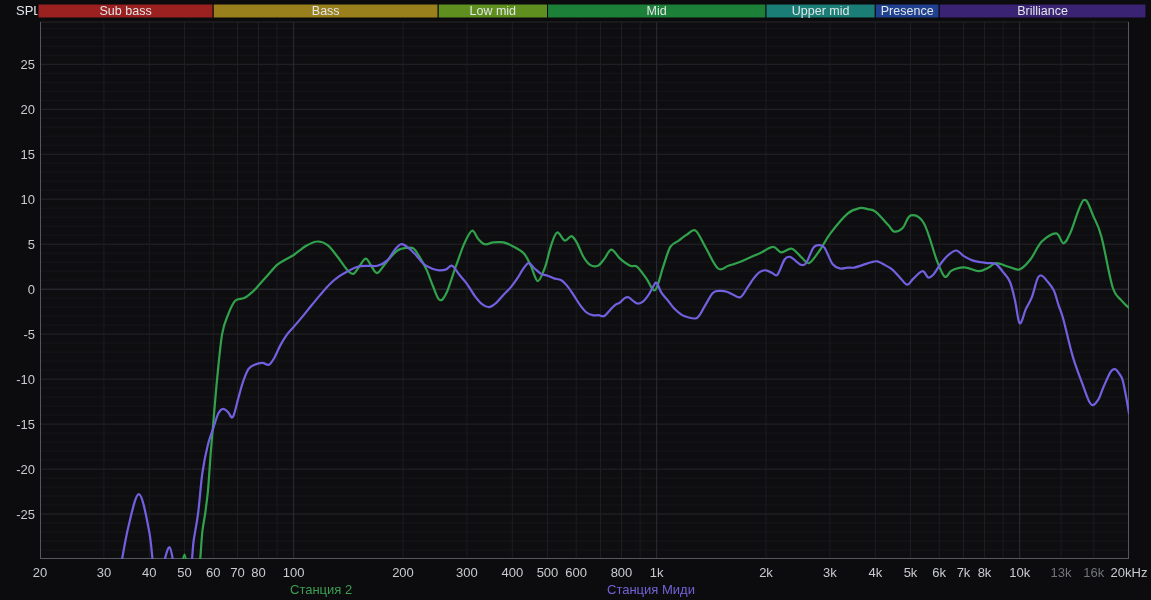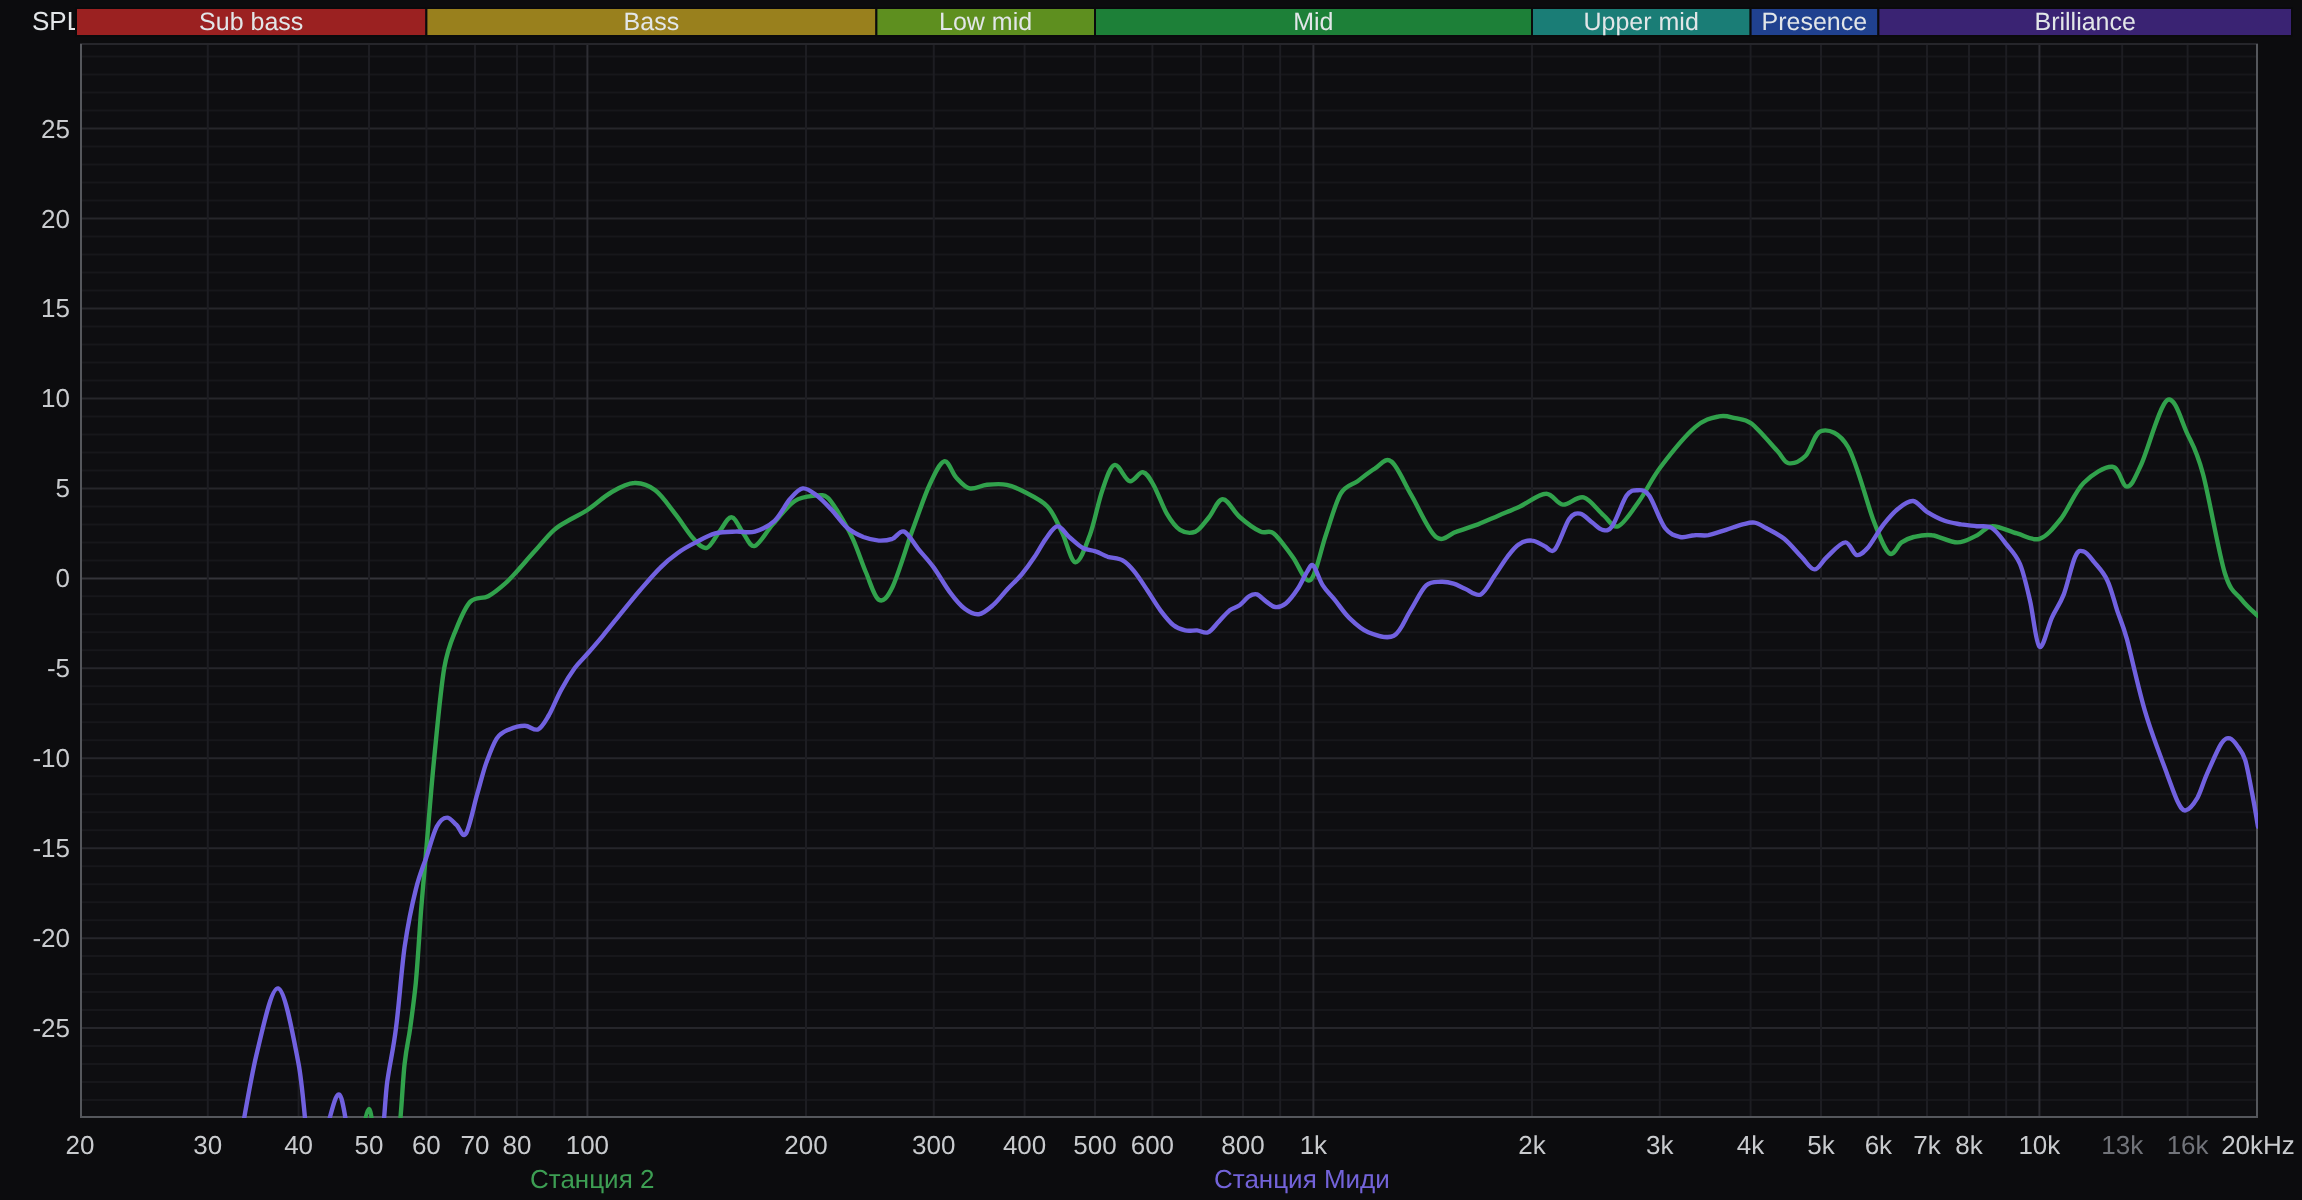--- a/index.html
+++ b/index.html
@@ -1,21 +1,21 @@
 <!DOCTYPE html>
 <html><head>
 <meta charset="utf-8">
 <style>
   html,body{margin:0;padding:0;background:#0c0c0e;}
   .stage{position:relative;width:1151px;height:600px;background:#0c0c0e;overflow:hidden;
          font-family:"Liberation Sans", sans-serif;}
   svg{position:absolute;left:0;top:0;}
   .spl-label{position:absolute;left:16px;top:3px;font-size:13px;color:#e3e6e8;}
   .legend-item{position:absolute;top:582px;font-size:13px;}
-  .legend-item.l0{left:265px;}
+  .legend-item.l0{left:290px;}
   .legend-item.l1{left:607px;}
 </style>
 </head>
 <body>
 
 <div class="stage">
   <div class="spl-label">SPL</div>
   <svg width="1151" height="600" viewBox="0 0 1151 600">
       <rect x="40" y="22" width="1089" height="537" fill="#0e0e11"></rect>
       <line x1="40" x2="1129" y1="550.0" y2="550.0" stroke="#17171b" stroke-width="1"></line>

